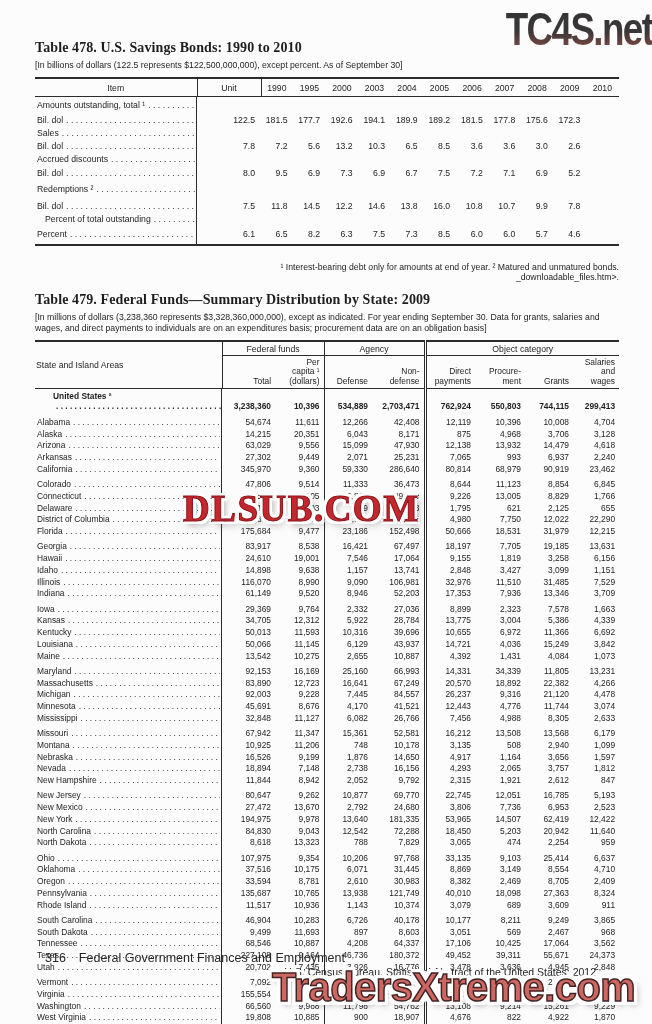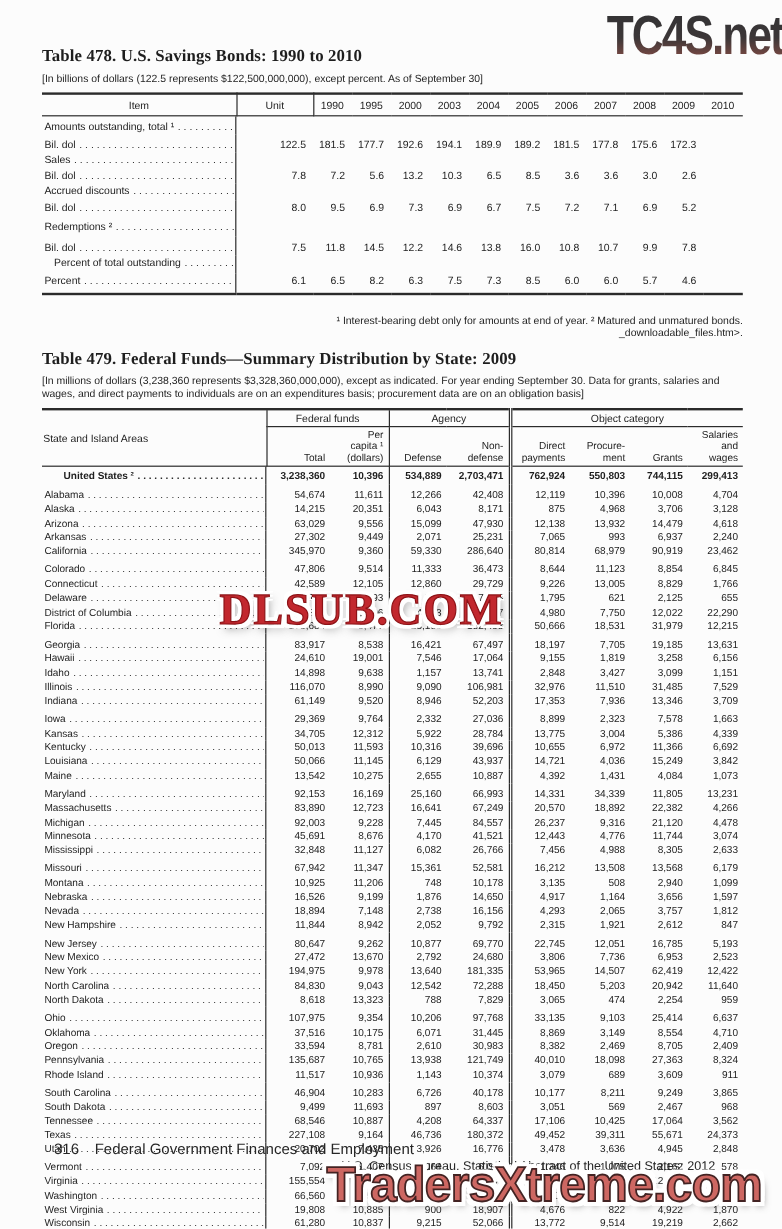--- a/index.html
+++ b/index.html
@@ -43,21 +43,21 @@
   .t479 col.c6{width:50px;}  .t479 col.c7{width:48px;} .t479 col.c8{width:46px;}
   .t479 th.grp{font-size:8.7px; text-align:center; padding:2px 0 1px 0;}
   .t479 th.state-h{font-size:8.7px; vertical-align:middle; text-align:left;}
   .t479 th.sub{
     font-size:8.4px; line-height:9.6px; white-space:pre-line;
     text-align:right; vertical-align:bottom; padding:2px 4px 2px 0;
   }
   .t479 td{font-size:8.4px; line-height:9.75px; vertical-align:bottom;}
   .t479 td.num{text-align:right; padding-right:4px;}
   .t479 tr.us td{font-weight:bold; padding-top:3px; padding-bottom:2px;}
-  .t479 tr.us .lblcell{padding-left:18px;}
+  .t479 tr.us .lblcell{padding-left:18px;flex-direction:column;}
   .t479 tbody tr.first td{padding-top:4px;}
   tr.gap td{padding-top:4.5px;}
 
   
   .lblcell{display:flex; align-items:baseline; overflow:hidden; padding-left:2px;}
   .lblcell.ind{padding-left:10px;}
   .lbl{white-space:nowrap;}
   .dots{flex:1 1 auto; overflow:hidden; white-space:nowrap; padding:0 2px 0 3px; color:#2a2a2a;}
   .dots::after{content:". . . . . . . . . . . . . . . . . . . . . . . . . . . . . . . . . . . . . . . . . . . .";}
 

